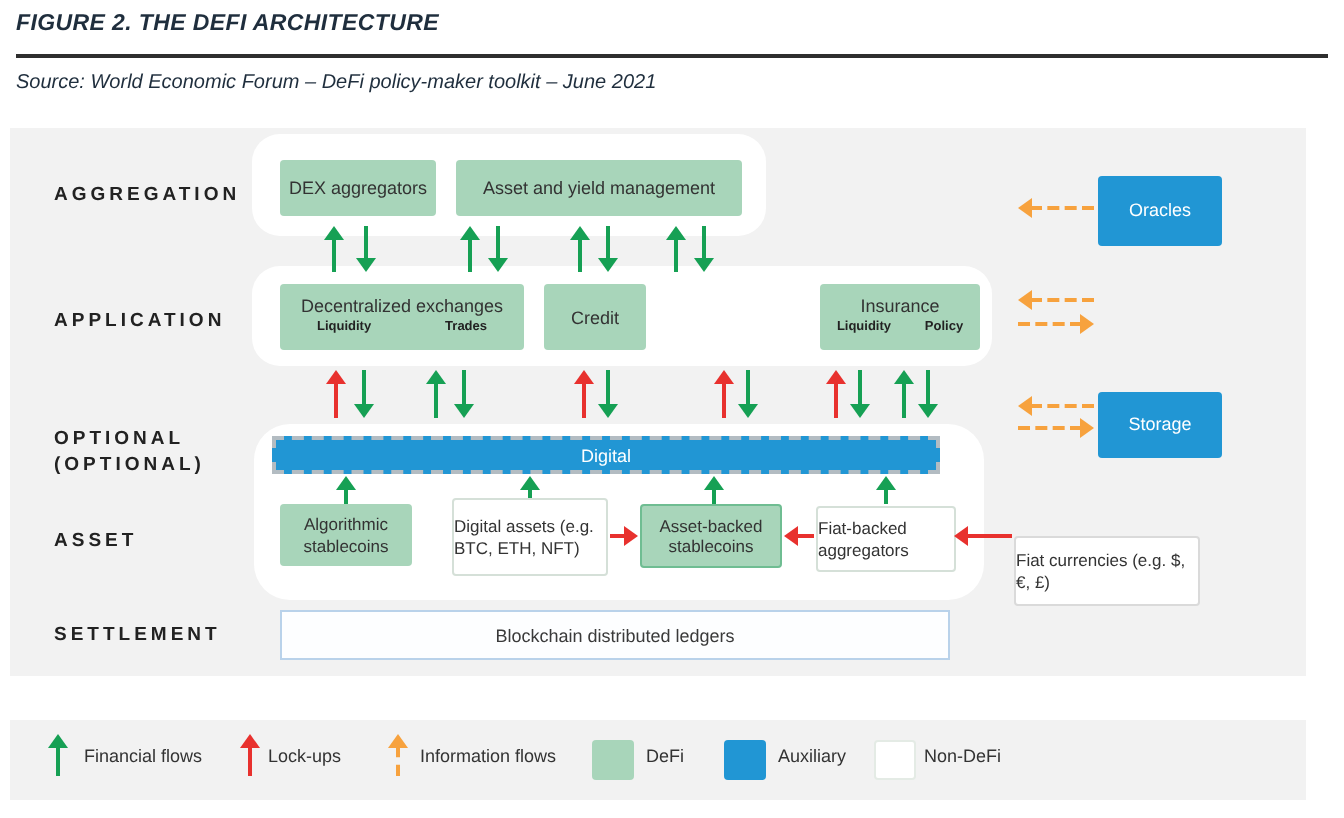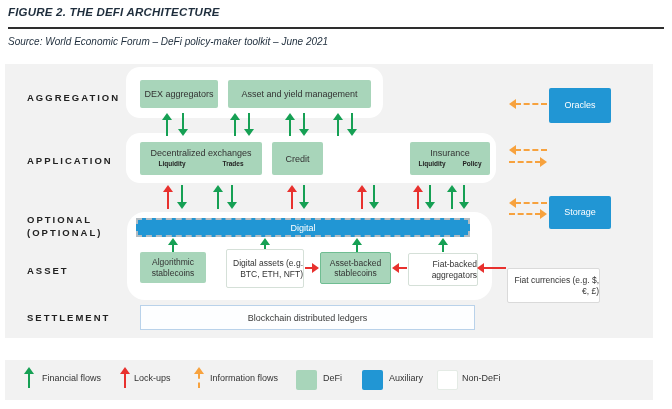--- a/index.html
+++ b/index.html
@@ -17,21 +17,21 @@
   .legend-strip{position:absolute;left:5px;top:360px;width:648px;height:40px;background:#f2f2f2;}
 
   .layer-label{position:absolute;left:27px;font-size:9.5px;font-weight:bold;color:#222;
                letter-spacing:2px;line-height:13px;}
 
   .wcontainer{position:absolute;background:#ffffff;border-radius:14px;}
 
   .gbox{position:absolute;background:#a8d5ba;border-radius:2px;color:#333;
         display:flex;align-items:center;justify-content:center;text-align:center;font-size:9px;}
   .wbox{position:absolute;background:#ffffff;border:1px solid #d5e0d8;border-radius:2px;color:#333;
-        display:flex;align-items:center;justify-content:center;text-align:right;
+        display:flex;align-items:center;justify-content:center;text-align:left;
         font-size:8.5px;line-height:10.5px;}
   .bluebox{position:absolute;background:#2196d4;border-radius:2px;color:#fff;
         display:flex;align-items:center;justify-content:center;text-align:right;
         font-size:9px;line-height:11px;}
 
   .appbox{flex-direction:column;justify-content:flex-start;padding-top:6px;box-sizing:border-box;}
   .sublabels{display:flex;width:100%;justify-content:space-around;margin-top:2px;}
   .sublabel{font-size:6.5px;font-weight:bold;color:#222;}
 
   .wallets{position:absolute;background:#2196d4;border:2px dashed #b3bcc2;color:#fff;

